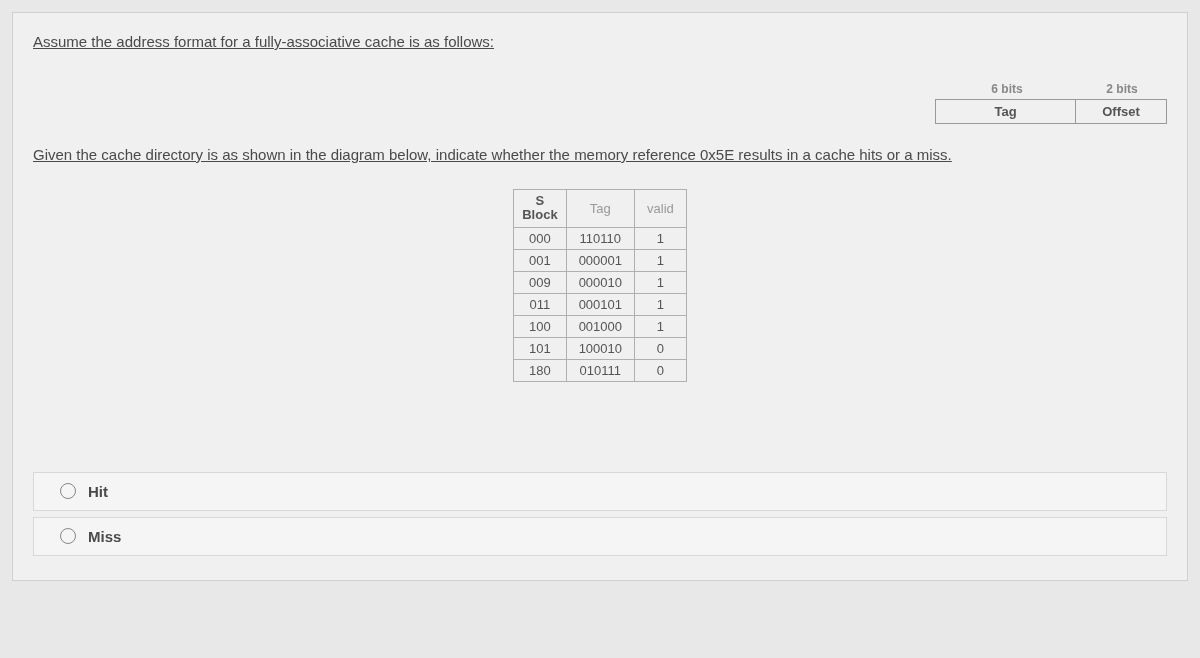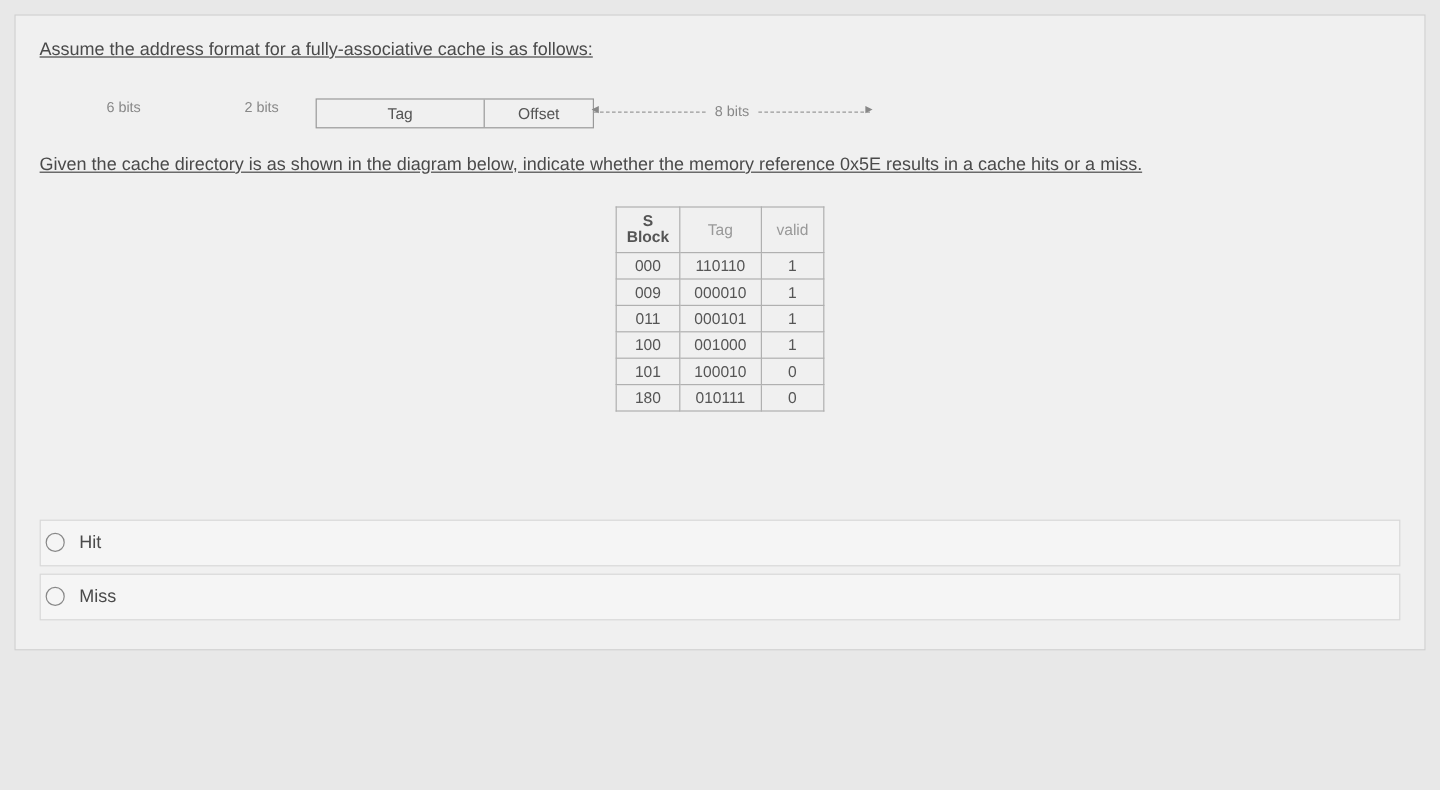--- a/index.html
+++ b/index.html
@@ -20,22 +20,24 @@
       padding: 18px 20px;
       color: #4a4a4a;
       font-size: 15px;
     }
     .question-text {
       line-height: 1.4;
       text-decoration: underline;
     }
     .address-format {
       display: flex;
-      align-items: flex-start;
+      flex-direction: column;
+      align-items: flex-end;
       margin: 30px 0 20px 0;
+      font-weight: bold;
     }
     .bits-labels {
       display: flex;
       justify-content: space-around;
       width: 230px;
       font-size: 12px;
       color: #888;
       margin-bottom: 3px;
     }
     .bits-label-left {
@@ -119,25 +121,26 @@
       font-weight: bold;
       color: #555;
       line-height: 1.1;
       padding: 4px 8px;
     }
     .options {
       margin-top: 90px;
     }
     .option-row {
       display: flex;
-      padding: 10px 4px;
+      padding: 10px 26px;
       border: 1px solid #d8d8d8;
       background-color: #f5f5f5;
       margin-bottom: 6px;
       cursor: pointer;
+      font-weight: bold;
     }
     .radio {
       width: 16px;
       height: 16px;
       border: 1.5px solid #888;
       border-radius: 50%;
       margin-right: 12px;
       flex-shrink: 0;
     }
     .option-label {
@@ -153,42 +156,42 @@
 
   <div class="address-format">
     <div class="bits-labels">
       <div class="bits-label-left">6 bits</div>
       <div class="bits-label-right">2 bits</div>
     </div>
     <div class="address-row">
       <div class="address-cell tag-cell">Tag</div>
       <div class="address-cell offset-cell">Offset</div>
     </div>
-    <div class="arrow-row">
-      <div class="arrow-line arrow-left"></div>
-      <span class="arrow-label">8 bits</span>
-      <div class="arrow-line arrow-right"></div>
-    </div>
   </div>
 
   <p class="question-text">Given  the cache directory is as shown in the diagram below, indicate whether the  memory reference 0x5E results in a cache hits or a miss.</p>
 
   <div class="cache-table-wrap">
     <table class="cache-table">
       <thead>
         <tr>
           <th class="sblock-header">S<br>Block</th>
           <th>Tag</th>
           <th>valid</th>
         </tr>
       </thead>
       <tbody>
         <tr>
           <td>000</td>
           <td>110110</td>
+          <td>1</td>
+        </tr>
+        <tr>
+          <td>001</td>
+          <td>000001</td>
           <td>1</td>
         </tr>
         <tr>
           <td>009</td>
           <td>000010</td>
           <td>1</td>
         </tr>
         <tr>
           <td>011</td>
           <td>000101</td>

